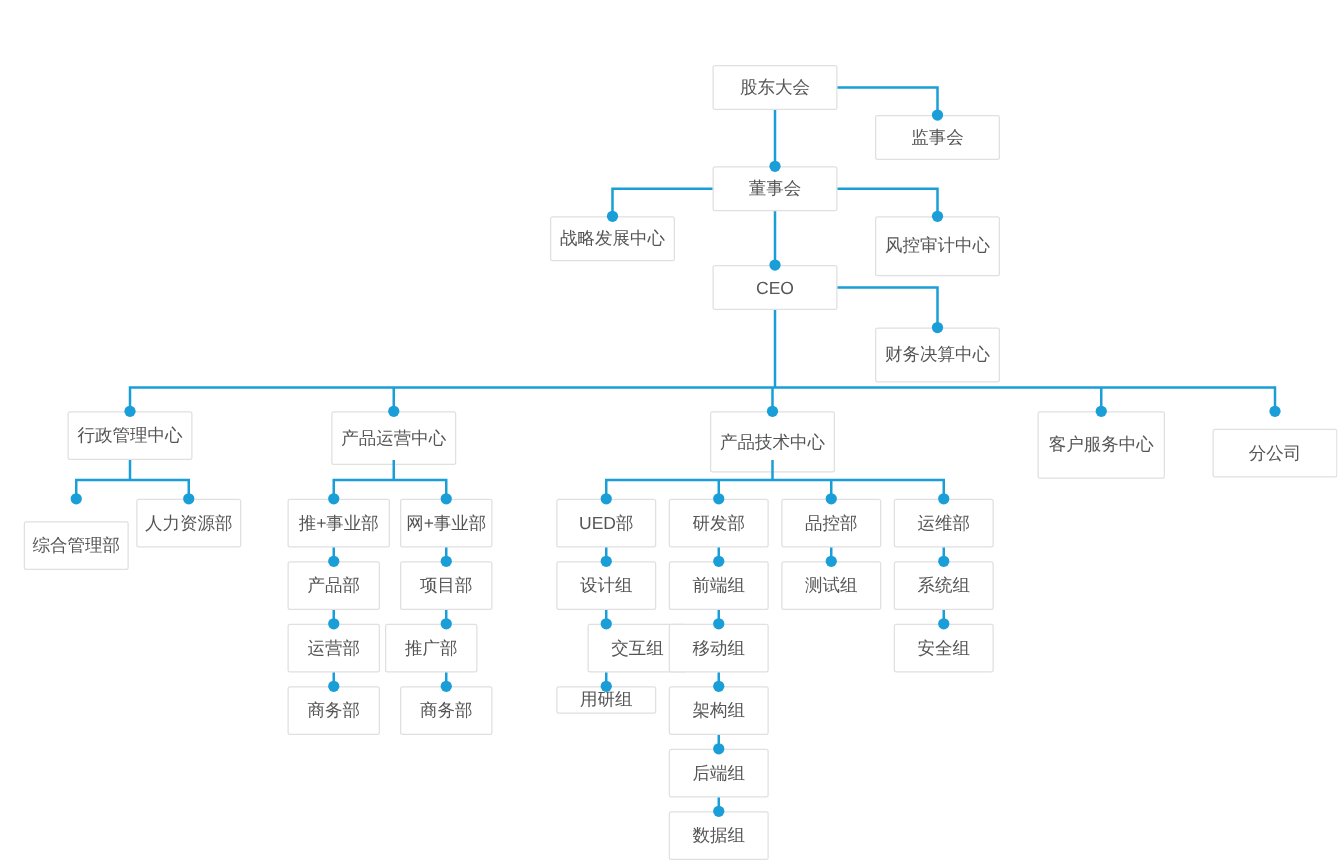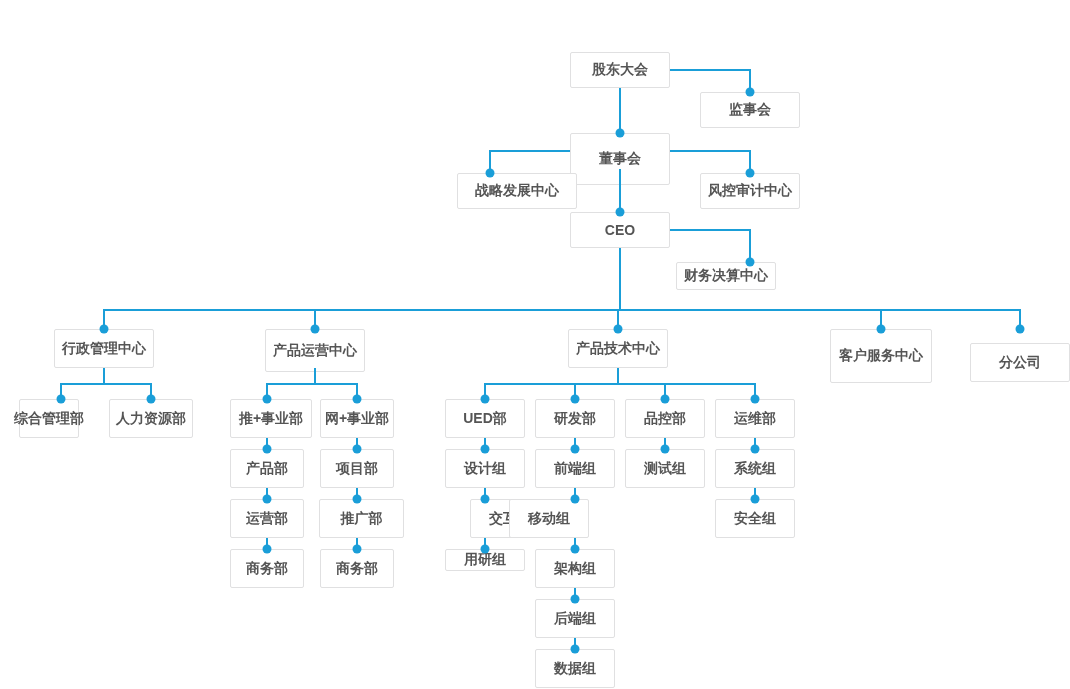--- a/index.html
+++ b/index.html
@@ -26,21 +26,20 @@
     box-sizing: border-box;
     background: var(--node-bg);
     border: 1px solid var(--node-border);
     border-radius: 2px;
     display: flex;
     align-items: center;
     justify-content: center;
     font-size: 14px;
     color: var(--node-text);
     white-space: nowrap;
-    font-weight: bold;
   }
   svg.connectors {
     position: absolute;
     left: 0;
     top: 0;
     pointer-events: none;
   }
   .connectors path {
     fill: none;
     stroke: var(--line-color);
@@ -51,54 +50,54 @@
     stroke: none;
   }
 </style>
 </head>
 <body>
 
 <div class="chart">
 
   <div class="node" style="left:570px;top:52px;width:100px;height:36px">股东大会</div>
   <div class="node" style="left:700px;top:92px;width:100px;height:36px">监事会</div>
-  <div class="node" style="left:570px;top:133px;width:100px;height:52px">董事会</div>
-  <div class="node" style="left:457px;top:173px;width:120px;height:36px">战略发展中心</div>
-  <div class="node" style="left:700px;top:173px;width:100px;height:36px">风控审计中心</div>
+  <div class="node" style="left:570px;top:133px;width:100px;height:36px">董事会</div>
+  <div class="node" style="left:440px;top:173px;width:100px;height:36px">战略发展中心</div>
+  <div class="node" style="left:700px;top:173px;width:100px;height:48px">风控审计中心</div>
   <div class="node" style="left:570px;top:212px;width:100px;height:36px">CEO</div>
-  <div class="node" style="left:676px;top:262px;width:100px;height:28px">财务决算中心</div>
+  <div class="node" style="left:700px;top:262px;width:100px;height:44px">财务决算中心</div>
 
   <div class="node" style="left:54px;top:329px;width:100px;height:39px">行政管理中心</div>
   <div class="node" style="left:265px;top:329px;width:100px;height:43px">产品运营中心</div>
-  <div class="node" style="left:568px;top:329px;width:100px;height:39px">产品技术中心</div>
+  <div class="node" style="left:568px;top:329px;width:100px;height:49px">产品技术中心</div>
   <div class="node" style="left:830px;top:329px;width:102px;height:54px">客户服务中心</div>
   <div class="node" style="left:970px;top:343px;width:100px;height:39px">分公司</div>
 
-  <div class="node" style="left:19px;top:399px;width:60px;height:39px">综合管理部</div>
+  <div class="node" style="left:19px;top:417px;width:84px;height:39px">综合管理部</div>
   <div class="node" style="left:109px;top:399px;width:84px;height:39px">人力资源部</div>
 
   <div class="node" style="left:230px;top:399px;width:82px;height:39px">推+事业部</div>
   <div class="node" style="left:320px;top:399px;width:74px;height:39px">网+事业部</div>
   <div class="node" style="left:230px;top:449px;width:74px;height:39px">产品部</div>
   <div class="node" style="left:320px;top:449px;width:74px;height:39px">项目部</div>
   <div class="node" style="left:230px;top:499px;width:74px;height:39px">运营部</div>
-  <div class="node" style="left:319px;top:499px;width:85px;height:39px">推广部</div>
+  <div class="node" style="left:308px;top:499px;width:74px;height:39px">推广部</div>
   <div class="node" style="left:230px;top:549px;width:74px;height:39px">商务部</div>
   <div class="node" style="left:320px;top:549px;width:74px;height:39px">商务部</div>
 
   <div class="node" style="left:445px;top:399px;width:80px;height:39px">UED部</div>
   <div class="node" style="left:535px;top:399px;width:80px;height:39px">研发部</div>
   <div class="node" style="left:625px;top:399px;width:80px;height:39px">品控部</div>
   <div class="node" style="left:715px;top:399px;width:80px;height:39px">运维部</div>
   <div class="node" style="left:445px;top:449px;width:80px;height:39px">设计组</div>
   <div class="node" style="left:535px;top:449px;width:80px;height:39px">前端组</div>
   <div class="node" style="left:625px;top:449px;width:80px;height:39px">测试组</div>
   <div class="node" style="left:715px;top:449px;width:80px;height:39px">系统组</div>
   <div class="node" style="left:470px;top:499px;width:80px;height:39px">交互组</div>
-  <div class="node" style="left:509px;top:499px;width:80px;height:39px">移动组</div>
+  <div class="node" style="left:535px;top:499px;width:80px;height:39px">移动组</div>
   <div class="node" style="left:715px;top:499px;width:80px;height:39px">安全组</div>
   <div class="node" style="left:445px;top:549px;width:80px;height:22px">用研组</div>
   <div class="node" style="left:535px;top:549px;width:80px;height:39px">架构组</div>
   <div class="node" style="left:535px;top:599px;width:80px;height:39px">后端组</div>
   <div class="node" style="left:535px;top:649px;width:80px;height:39px">数据组</div>
 
   <svg class="connectors" width="1070" height="689" viewBox="0 0 1070 689" aria-hidden="true">
 
     <path d="M620 88 V133 M620 169 V212 M620 248 V310 M670 70 H750 V92 M570 151 H490 V173 M670 151 H750 V173 M670 230 H750 V262"></path>
 

